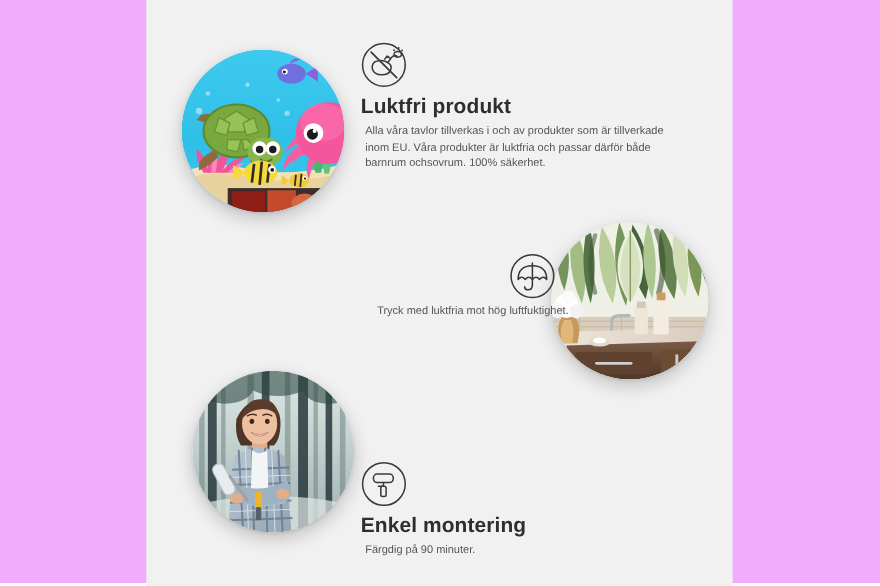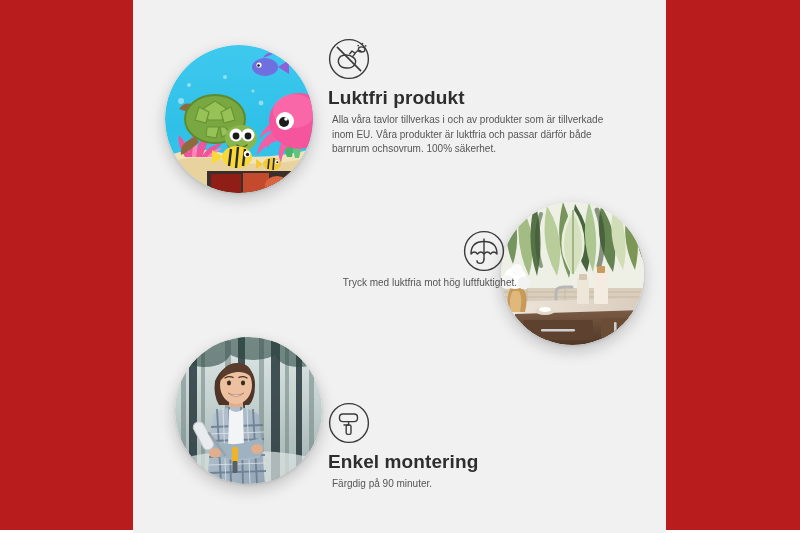--- a/index.html
+++ b/index.html
@@ -12,21 +12,21 @@
     height: 533px;
     overflow: hidden;
     font-family: "Liberation Sans", sans-serif;
   }
 
   
   .stage {
     position: relative;
     width: 800px;
     height: 530px;
-    background: #b91c1c;
+    background: #f0abfc;
   }
 
   
   .canvas {
     position: absolute;
     left: 133px;
     top: 0;
     width: 533px;
     height: 533px;
     background: #f1f1f1;
@@ -67,21 +67,21 @@
   
   .block1 { left: 195px; top: 38px; width: 296px; text-align: left; }
   .block1 .icon-wrap { margin-left: 0px; }
 
   
   .block2 { left: 60px; top: 230px; width: 328px; text-align: right; }
   .block2 .icon-wrap { margin-left: auto; margin-right: 16px; }
   .block2 .f-title { margin-bottom: 2px; }
 
   
-  .block3 { left: 195px; top: 402px; width: 300px; text-align: left; }
+  .block3 { left: 195px; top: 419px; width: 300px; text-align: left; }
 
   
   .photo {
     position: absolute;
     border-radius: 50%;
     overflow: hidden;
     box-shadow: 0 6px 16px rgba(0,0,0,.20), 0 1px 3px rgba(0,0,0,.10);
   }
   .photo > svg { display: block; width: 100%; height: 100%; }
 

